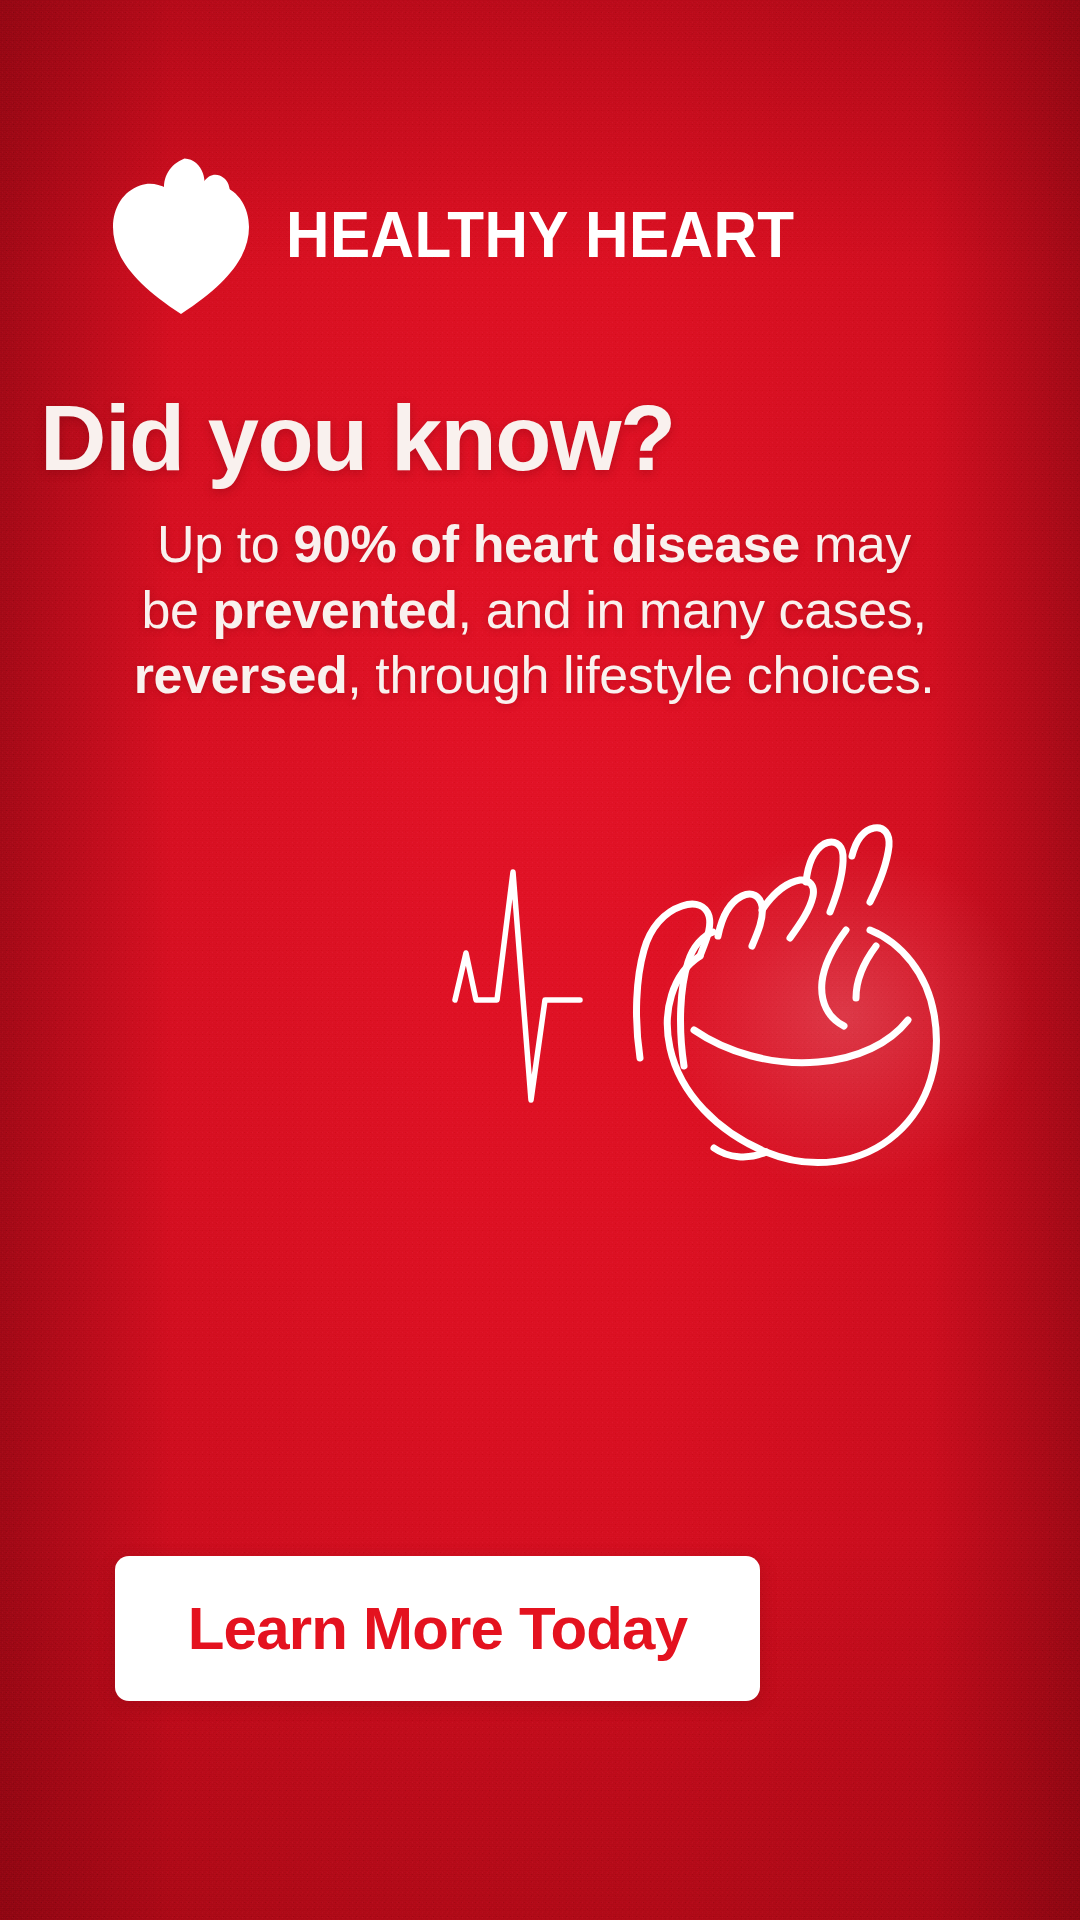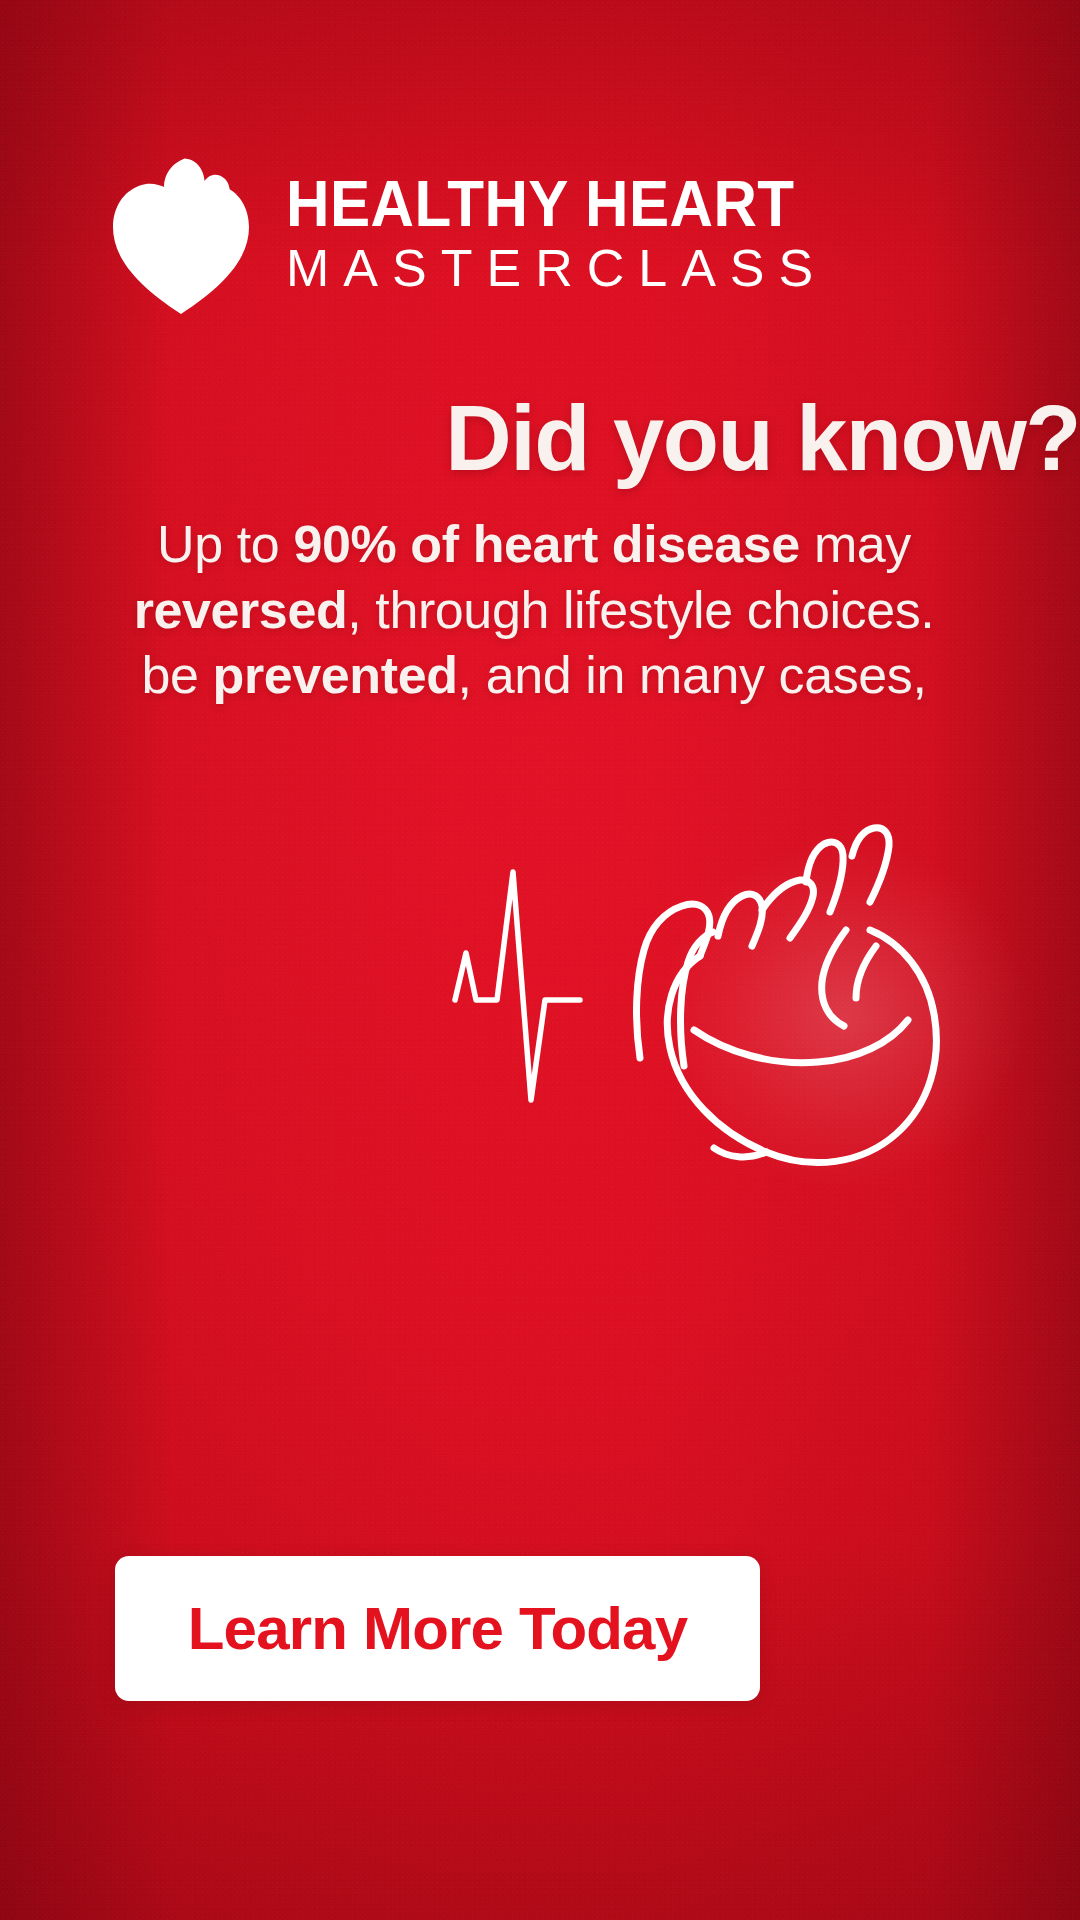--- a/index.html
+++ b/index.html
@@ -85,27 +85,28 @@
     line-height: 1.12;
     margin-top: 4px;
     white-space: nowrap;
   }
 
   
   .headline {
     position: absolute;
     left: 0; right: 0;
     top: 390px;
-    text-align: right;
+    text-align: left;
     font-size: 92px;
     font-weight: 700;
     color: #f9f1ee;
     letter-spacing: -1.5px;
     line-height: 1.05;
     text-shadow: 0 3px 10px rgba(110,3,12,.30);
+    padding-left: 40px;
   }
 
   
   .body-copy {
     position: absolute;
     left: 0; right: 12px;
     top: 512px;
     text-align: center;
     color: #f9f1ee;
     font-size: 52px;
@@ -179,30 +180,29 @@
           C90.5 47.5 95.5 32 91 18.5
           C88.3 10.4 81.6 3.9 72.5 3.5 Z"></path>
         <path fill="#ffffff" d="M97 21.5
           C88.5 27.5 85 38.5 88 47.5
           C91 56.5 100.5 60 108.5 55.5
           C117 50.8 120 39 116.5 29.5
           C114 22.6 105.5 16.8 97 21.5 Z"></path>
       </svg>
       <div class="logo-words">
         <div class="logo-line1">HEALTHY HEART</div>
-        <div class="logo-line2">MASTERCLASS</div>
       </div>
     </div>
 
     <div class="headline">Did you know?</div>
 
     <div class="body-copy" id="body-copy">
         <span class="body-line"><span>Up to </span><b>90% of heart disease</b><span> may</span></span>
+        <span class="body-line"><span>be </span><b>prevented</b><span>, and in many cases,</span></span>
         <span class="body-line"><b>reversed</b><span>, through lifestyle choices.</span></span>
-        <span class="body-line"><span>be </span><b>prevented</b><span>, and in many cases,</span></span>
       </div>
 
     <div class="illustration">
       <svg viewBox="0 0 1080 480" aria-hidden="true">
         <defs>
           <linearGradient id="ecgFadeL" x1="0" y1="0" x2="1" y2="0">
             <stop offset="0" stop-color="#ffffff" stop-opacity="0.85"></stop>
             <stop offset="0.12" stop-color="#ffffff" stop-opacity="1"></stop>
             <stop offset="1" stop-color="#ffffff" stop-opacity="1"></stop>
           </linearGradient>

